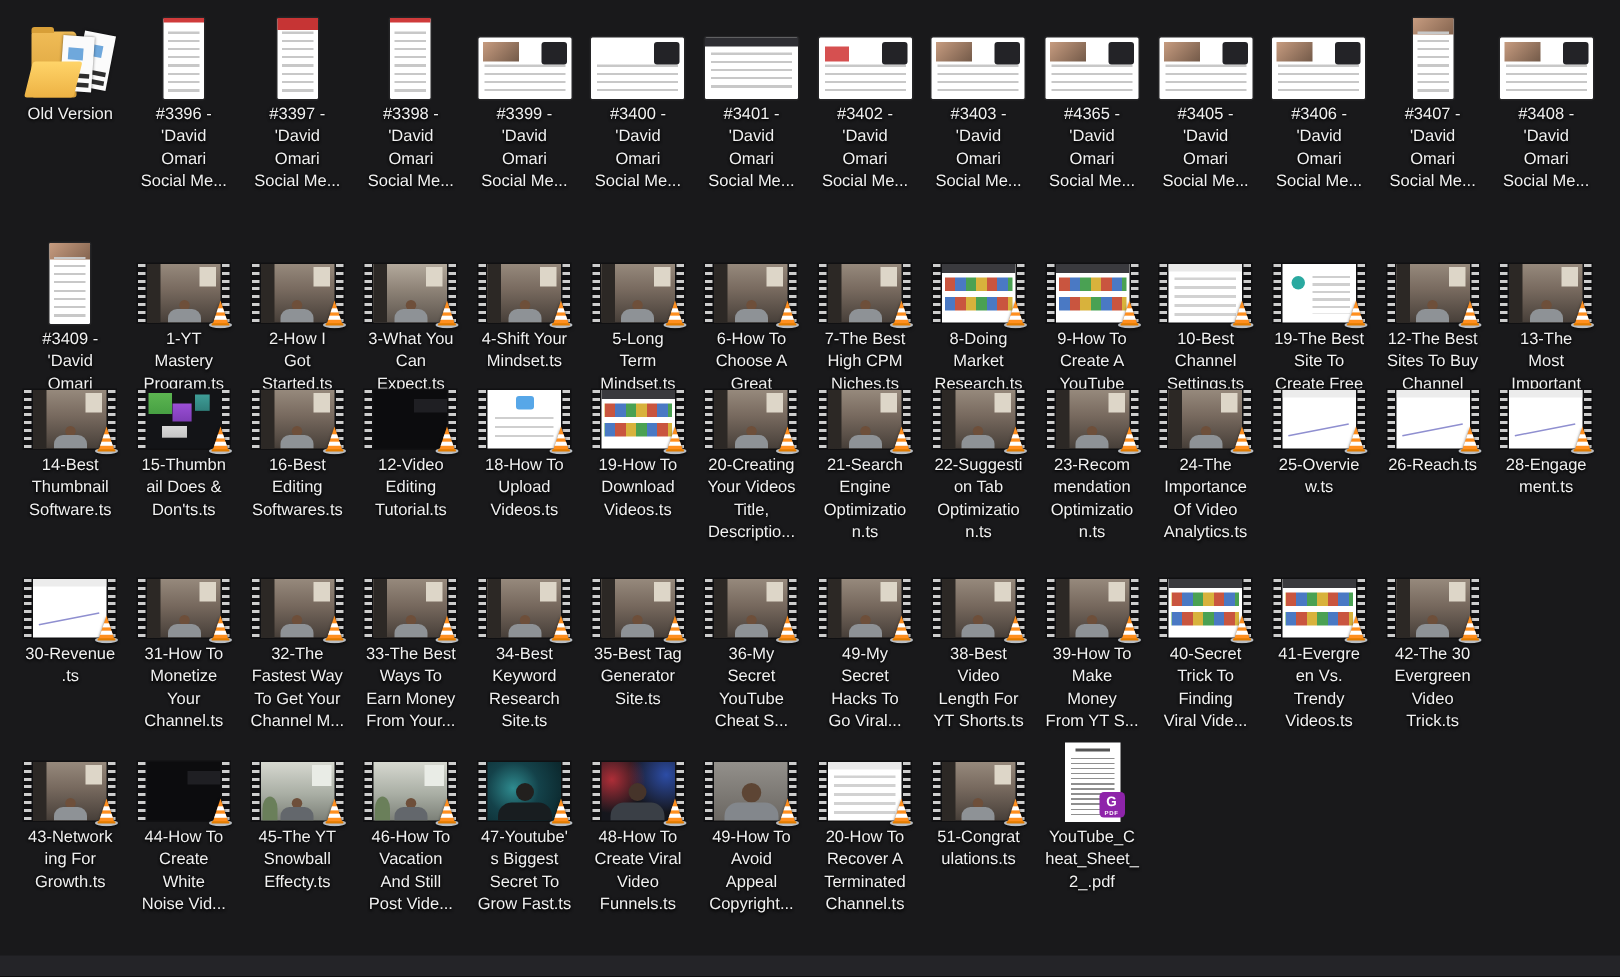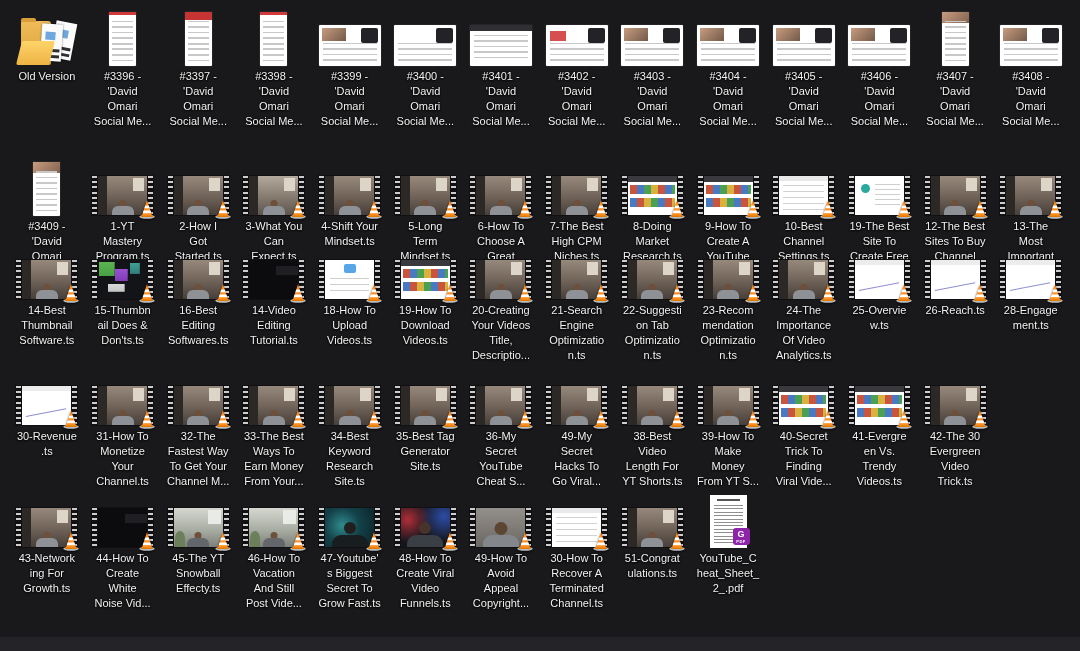--- a/index.html
+++ b/index.html
@@ -255,21 +255,21 @@
 Social Me...</div>
         </div>
         <div class="cell">
           <div class="iconbox">
             <div class="page pw pw-photo">
               <div class="pg-accent"></div>
               <div class="pg-lines"></div>
               <div class="pw-pop"></div>
             </div>
           </div>
-          <div class="label">#3404 -
+          <div class="label">#4365 -
 'David
 Omari
 Social Me...</div>
         </div>
         <div class="cell">
           <div class="iconbox">
             <div class="page pw pw-photo">
               <div class="pg-accent"></div>
               <div class="pg-lines"></div>
               <div class="pw-pop"></div>
@@ -791,21 +791,21 @@
                 <ellipse cx="11" cy="19.5" rx="8.5" ry="2.3" fill="#b9bdc2"></ellipse>
                 <g clip-path="url(#coneclip-2-3)">
                   <rect width="22" height="22" fill="#ff8f1f"></rect>
                   <rect y="7.2" width="22" height="3" fill="#fff"></rect>
                   <rect y="12.6" width="22" height="3" fill="#fff"></rect>
                 </g>
                 <path d="M4.5 19 L17.5 19" stroke="#e07b00" stroke-width="1.6"></path>
               </svg>
             </div>
           </div>
-          <div class="label">14-Video
+          <div class="label">12-Video
 Editing
 Tutorial.ts</div>
         </div>
         <div class="cell">
           <div class="iconbox">
             <div class="film">
               <div class="holes"></div>
               <div class="thumb v-web-blue"></div>
               <div class="holes"></div>
               <svg class="cone" viewBox="0 0 22 22">
@@ -1659,21 +1659,21 @@
                 <ellipse cx="11" cy="19.5" rx="8.5" ry="2.3" fill="#b9bdc2"></ellipse>
                 <g clip-path="url(#coneclip-4-7)">
                   <rect width="22" height="22" fill="#ff8f1f"></rect>
                   <rect y="7.2" width="22" height="3" fill="#fff"></rect>
                   <rect y="12.6" width="22" height="3" fill="#fff"></rect>
                 </g>
                 <path d="M4.5 19 L17.5 19" stroke="#e07b00" stroke-width="1.6"></path>
               </svg>
             </div>
           </div>
-          <div class="label">30-How To
+          <div class="label">20-How To
 Recover A
 Terminated
 Channel.ts</div>
         </div>
         <div class="cell">
           <div class="iconbox">
             <div class="film">
               <div class="holes"></div>
               <div class="thumb v-man-desk">
                 <div class="person"></div>

